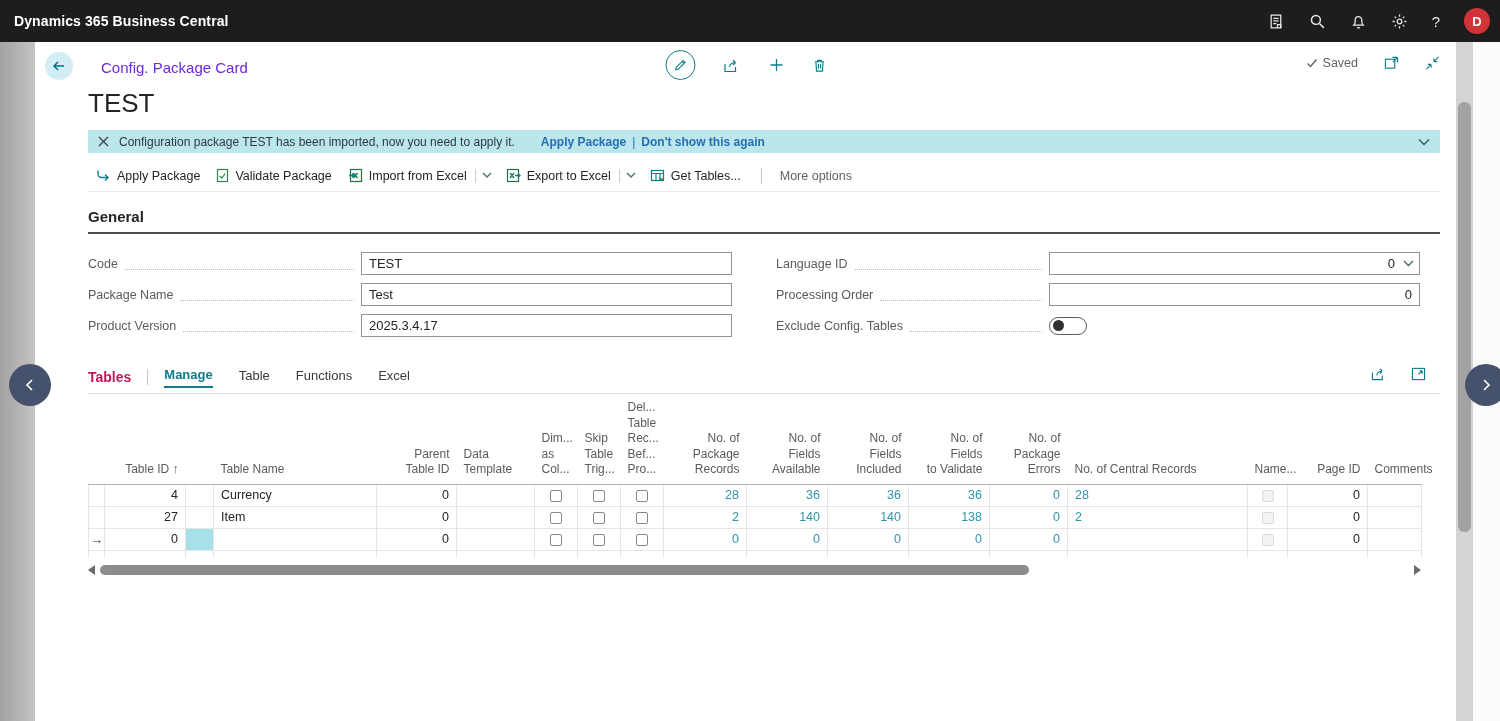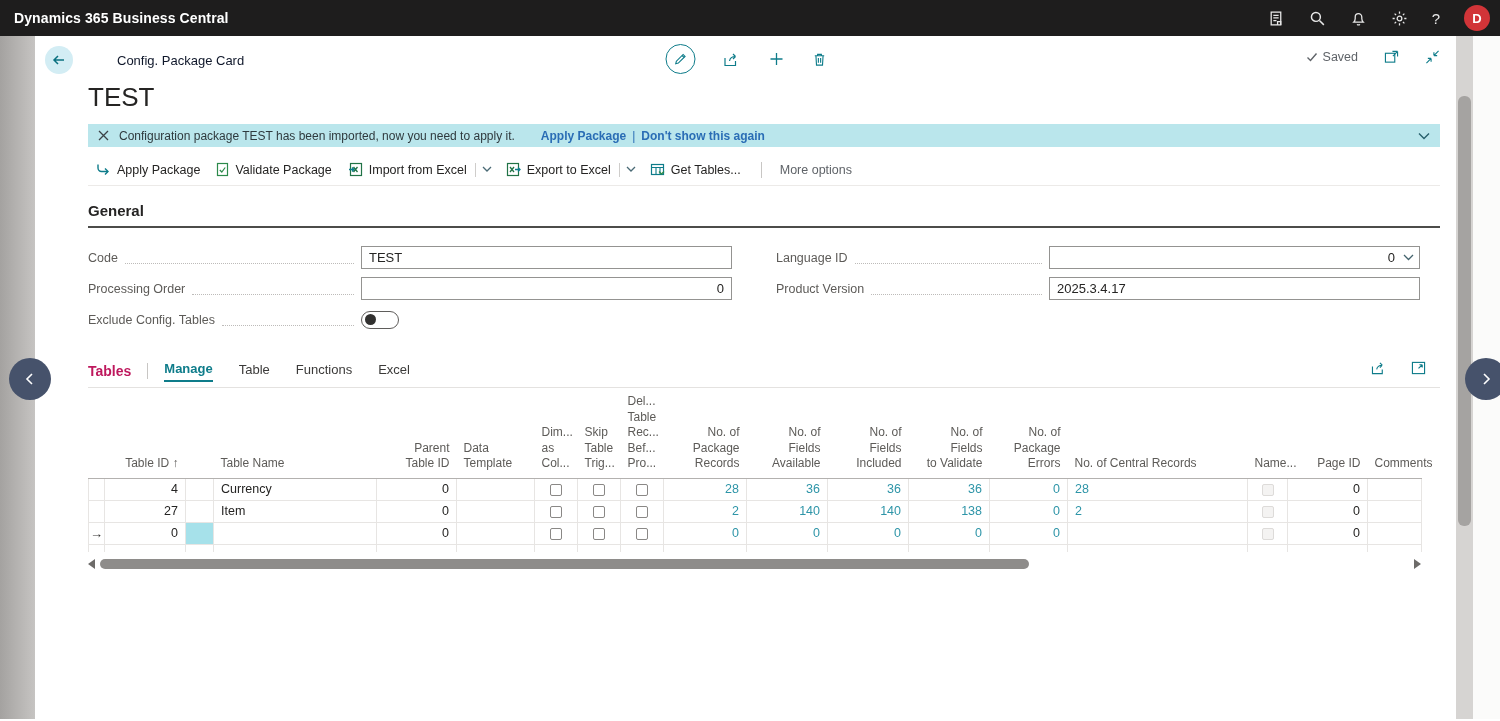--- a/index.html
+++ b/index.html
@@ -5,21 +5,21 @@
   * { box-sizing: border-box; }
   html,body { margin:0; padding:0; }
   body {
     width:1500px; height:721px; overflow:hidden;
     font-family:"Liberation Sans", sans-serif;
     background:#ffffff; color:#252423;
   }
   svg { display:block; }
 
   
-  .topbar { height:36px; background:#1e1d1d; display:flex; align-items:center; }
+  .topbar { height:42px; background:#1e1d1d; display:flex; align-items:center; }
   .topbar-title { color:#ffffff; font-size:14px; font-weight:700; padding-left:14px; letter-spacing:.1px; }
   .topbar-right { margin-left:auto; display:flex; align-items:center; gap:24px; padding-right:10px; }
   .tb-icon { color:#e8e8e8; cursor:pointer; }
   .avatar { width:26px; height:26px; border-radius:50%; background:#d13438; color:#fff;
             font-size:13px; font-weight:700; display:flex; align-items:center; justify-content:center; }
 
   
   .page { position:relative; height:683px; display:flex; }
   .gutter-left { width:35px; background:linear-gradient(90deg,#a4a2a0,#c6c4c2); }
   .card { width:1421px; background:#fff; position:relative; overflow:hidden; }
@@ -29,21 +29,21 @@
 
   .nav-circle { position:absolute; top:322px; width:42px; height:42px; border-radius:50%;
     background:#46526b; color:#fff; display:flex; align-items:center; justify-content:center; z-index:30; }
   .nav-left { left:9px; }
   .nav-right { left:1465px; }
 
   
   .card-header { position:relative; height:46px; }
   .back-btn { position:absolute; left:10px; top:10px; width:28px; height:28px; border-radius:50%;
     background:#d3edf4; color:#0b7180; display:flex; align-items:center; justify-content:center; cursor:pointer; }
-  .breadcrumb { position:absolute; left:82px; top:17px; font-size:13px; color:#0f172a; }
+  .breadcrumb { position:absolute; left:66px; top:17px; font-size:15px; color:#6d28d9; }
   .center-actions { position:absolute; left:50%; top:8px; transform:translateX(-50%);
     display:flex; align-items:center; gap:28px; color:#0e7c8a; }
   .circle-btn { width:30px; height:30px; border:1px solid #0e7c8a; border-radius:50%;
     display:flex; align-items:center; justify-content:center; cursor:pointer; }
   .hdr-right { position:absolute; right:16px; top:14px; display:flex; align-items:center; gap:26px; }
   .saved { display:flex; align-items:center; gap:5px; color:#5f6368; font-size:12.5px; }
   .teal-ic { color:#0e7c8a; cursor:pointer; }
 
   .page-title { margin:0 0 0 53px; font-size:26px; font-weight:400; color:#252423; line-height:30px; }
 
@@ -308,20 +308,27 @@
         <span class="field-label">Language ID</span>
         <span class="leader"></span>
         <span class="ctrl">
           <input class="field-input num has-chev" value="0" style="">
           <span class="ctrl-chevron">
             <svg width="11" height="7" viewBox="0 0 11 7" fill="none" stroke="currentColor" stroke-width="1.3">
                 <path d="M1 1l4.5 4.5L10 1"></path>
               </svg>
           </span>
         </span>
+      </div>
+      <div class="field">
+        <span class="field-label">Package Name</span>
+        <span class="leader"></span>
+        <span class="ctrl">
+            <input class="field-input" value="Test" style="">
+          </span>
       </div>
       <div class="field">
         <span class="field-label">Processing Order</span>
         <span class="leader"></span>
         <span class="ctrl">
             <input class="field-input num" value="0" style="">
           </span>
       </div>
       <div class="field">
         <span class="field-label">Product Version</span>

